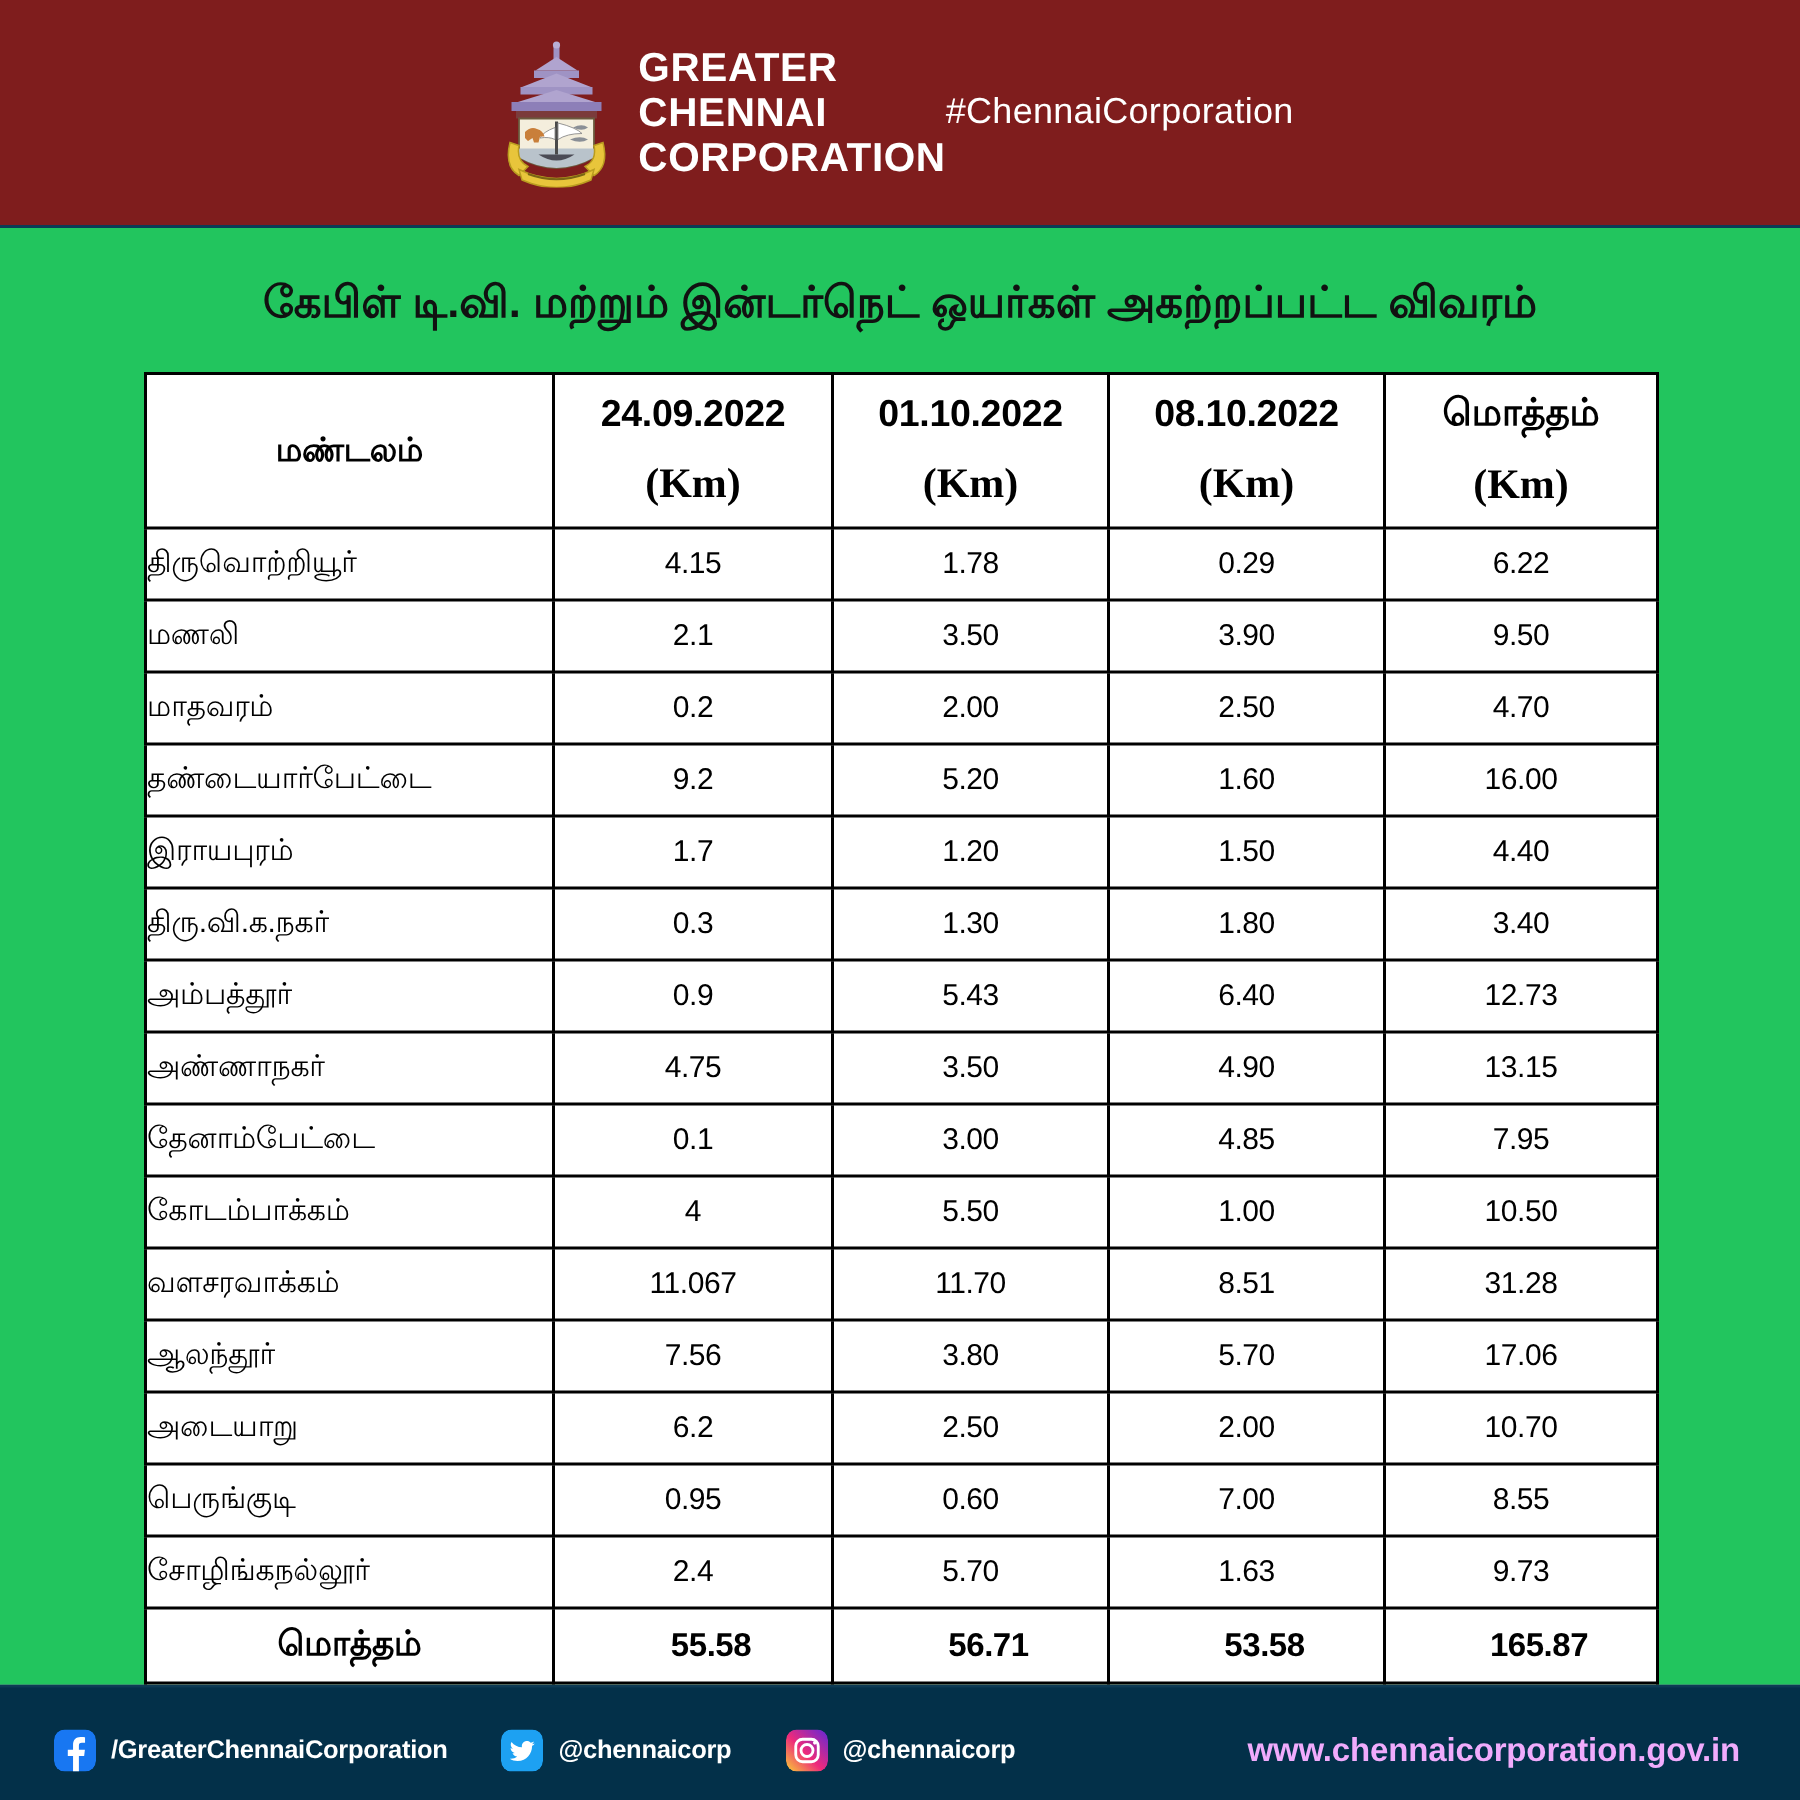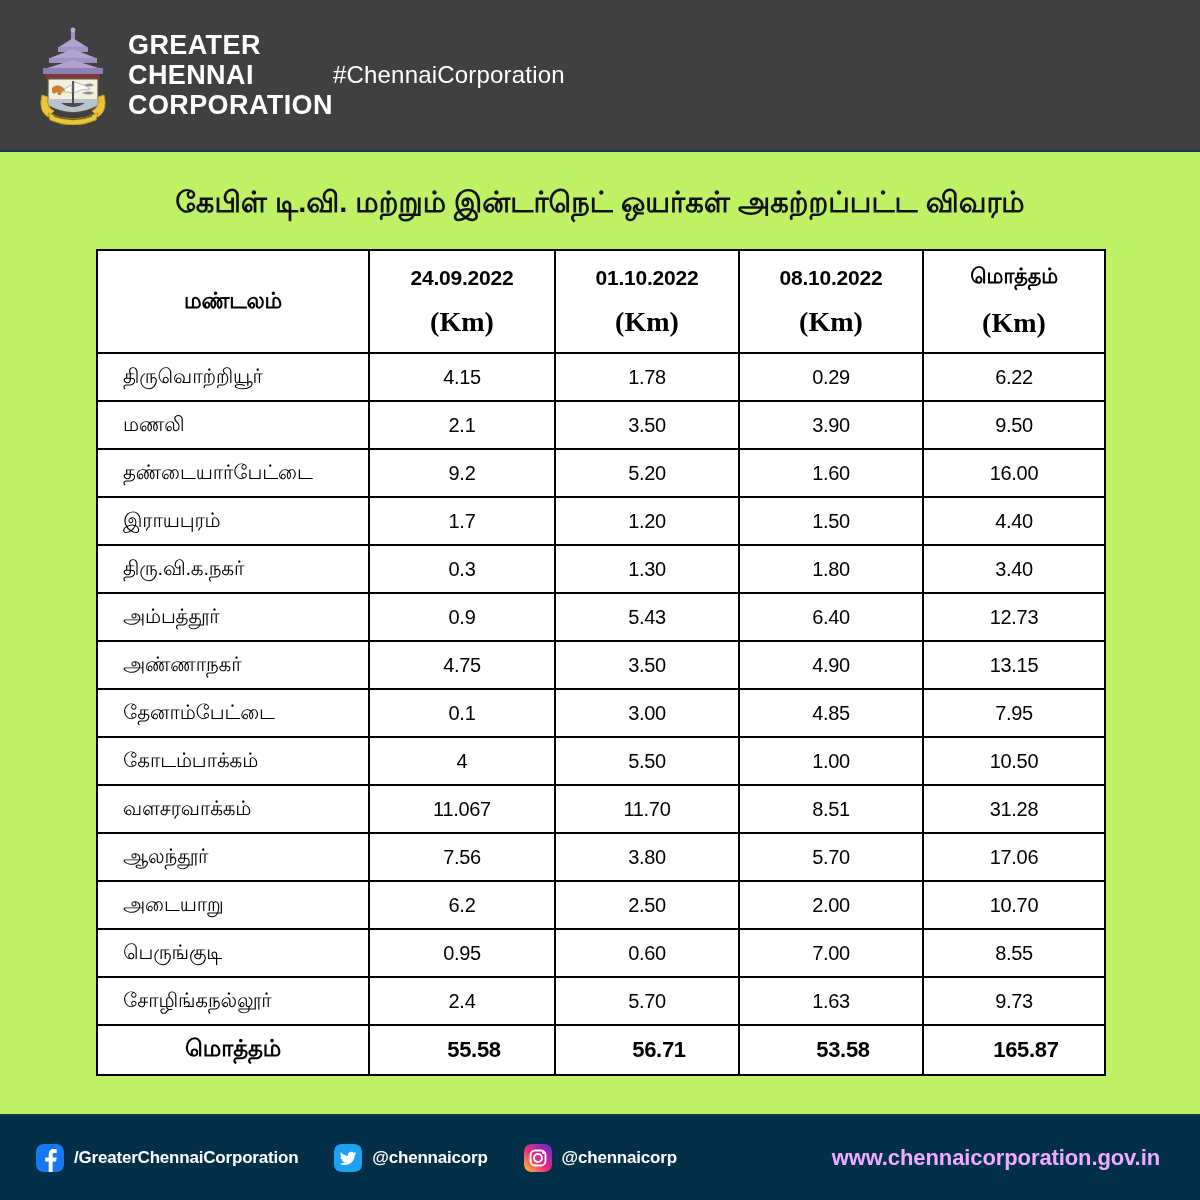--- a/index.html
+++ b/index.html
@@ -17,24 +17,24 @@
     width: 1200px;
     height: 1200px;
     background: #ffffff;
     display: flex;
     flex-direction: column;
   }
 
   
   .header {
     height: 152px;
-    background: #404040;
+    background: #7f1d1d;
     display: flex;
     align-items: center;
-    justify-content: flex-start;
+    justify-content: center;
     padding: 0 40px 0 34px;
     border-bottom: 2px solid #0d3b55;
     flex: 0 0 auto;
   }
 
   .brand {
     display: flex;
     align-items: center;
     gap: 16px;
   }
@@ -58,21 +58,21 @@
     color: #ffffff;
     font-size: 24px;
     font-weight: normal;
     letter-spacing: 0.2px;
     white-space: nowrap;
   }
 
   
   .content {
     flex: 1 1 auto;
-    background: #bef264;
+    background: #22c55e;
     padding: 0 96px;
     position: relative;
   }
 
   .title {
     text-align: center;
     font-family: "Liberation Sans", sans-serif;
     font-size: 29px;
     font-weight: bold;
     color: #111111;
@@ -106,21 +106,21 @@
 
   thead th {
     height: 103px;
     text-align: center;
     vertical-align: middle;
     font-weight: normal;
     padding: 6px 4px;
   }
   thead th .hd-line1 {
     display: block;
-    font-size: 21px;
+    font-size: 25px;
     font-weight: bold;
     letter-spacing: -0.2px;
   }
   thead th.zone-head .hd-line1 {
     font-weight: bold;
     font-size: 22px;
   }
   thead th .hd-line2 {
     display: block;
     margin-top: 16px;
@@ -130,21 +130,21 @@
   }
 
   tbody td {
     height: 48px;
     padding: 2px 6px;
     vertical-align: middle;
   }
 
   td.zone {
     text-align: left;
-    padding-left: 25px;
+    padding-left: 0;
     font-size: 21px;
     letter-spacing: -0.2px;
     white-space: nowrap;
   }
 
   td.num {
     text-align: center;
     font-size: 20px;
     letter-spacing: -0.3px;
   }
@@ -309,20 +309,27 @@
             <td class="num">6.22</td>
           </tr>
           <tr>
             <td class="zone">மணலி</td>
             <td class="num">2.1</td>
             <td class="num">3.50</td>
             <td class="num">3.90</td>
             <td class="num">9.50</td>
           </tr>
           <tr>
+            <td class="zone">மாதவரம்</td>
+            <td class="num">0.2</td>
+            <td class="num">2.00</td>
+            <td class="num">2.50</td>
+            <td class="num">4.70</td>
+          </tr>
+          <tr>
             <td class="zone">தண்டையார்பேட்டை</td>
             <td class="num">9.2</td>
             <td class="num">5.20</td>
             <td class="num">1.60</td>
             <td class="num">16.00</td>
           </tr>
           <tr>
             <td class="zone">இராயபுரம்</td>
             <td class="num">1.7</td>
             <td class="num">1.20</td>

